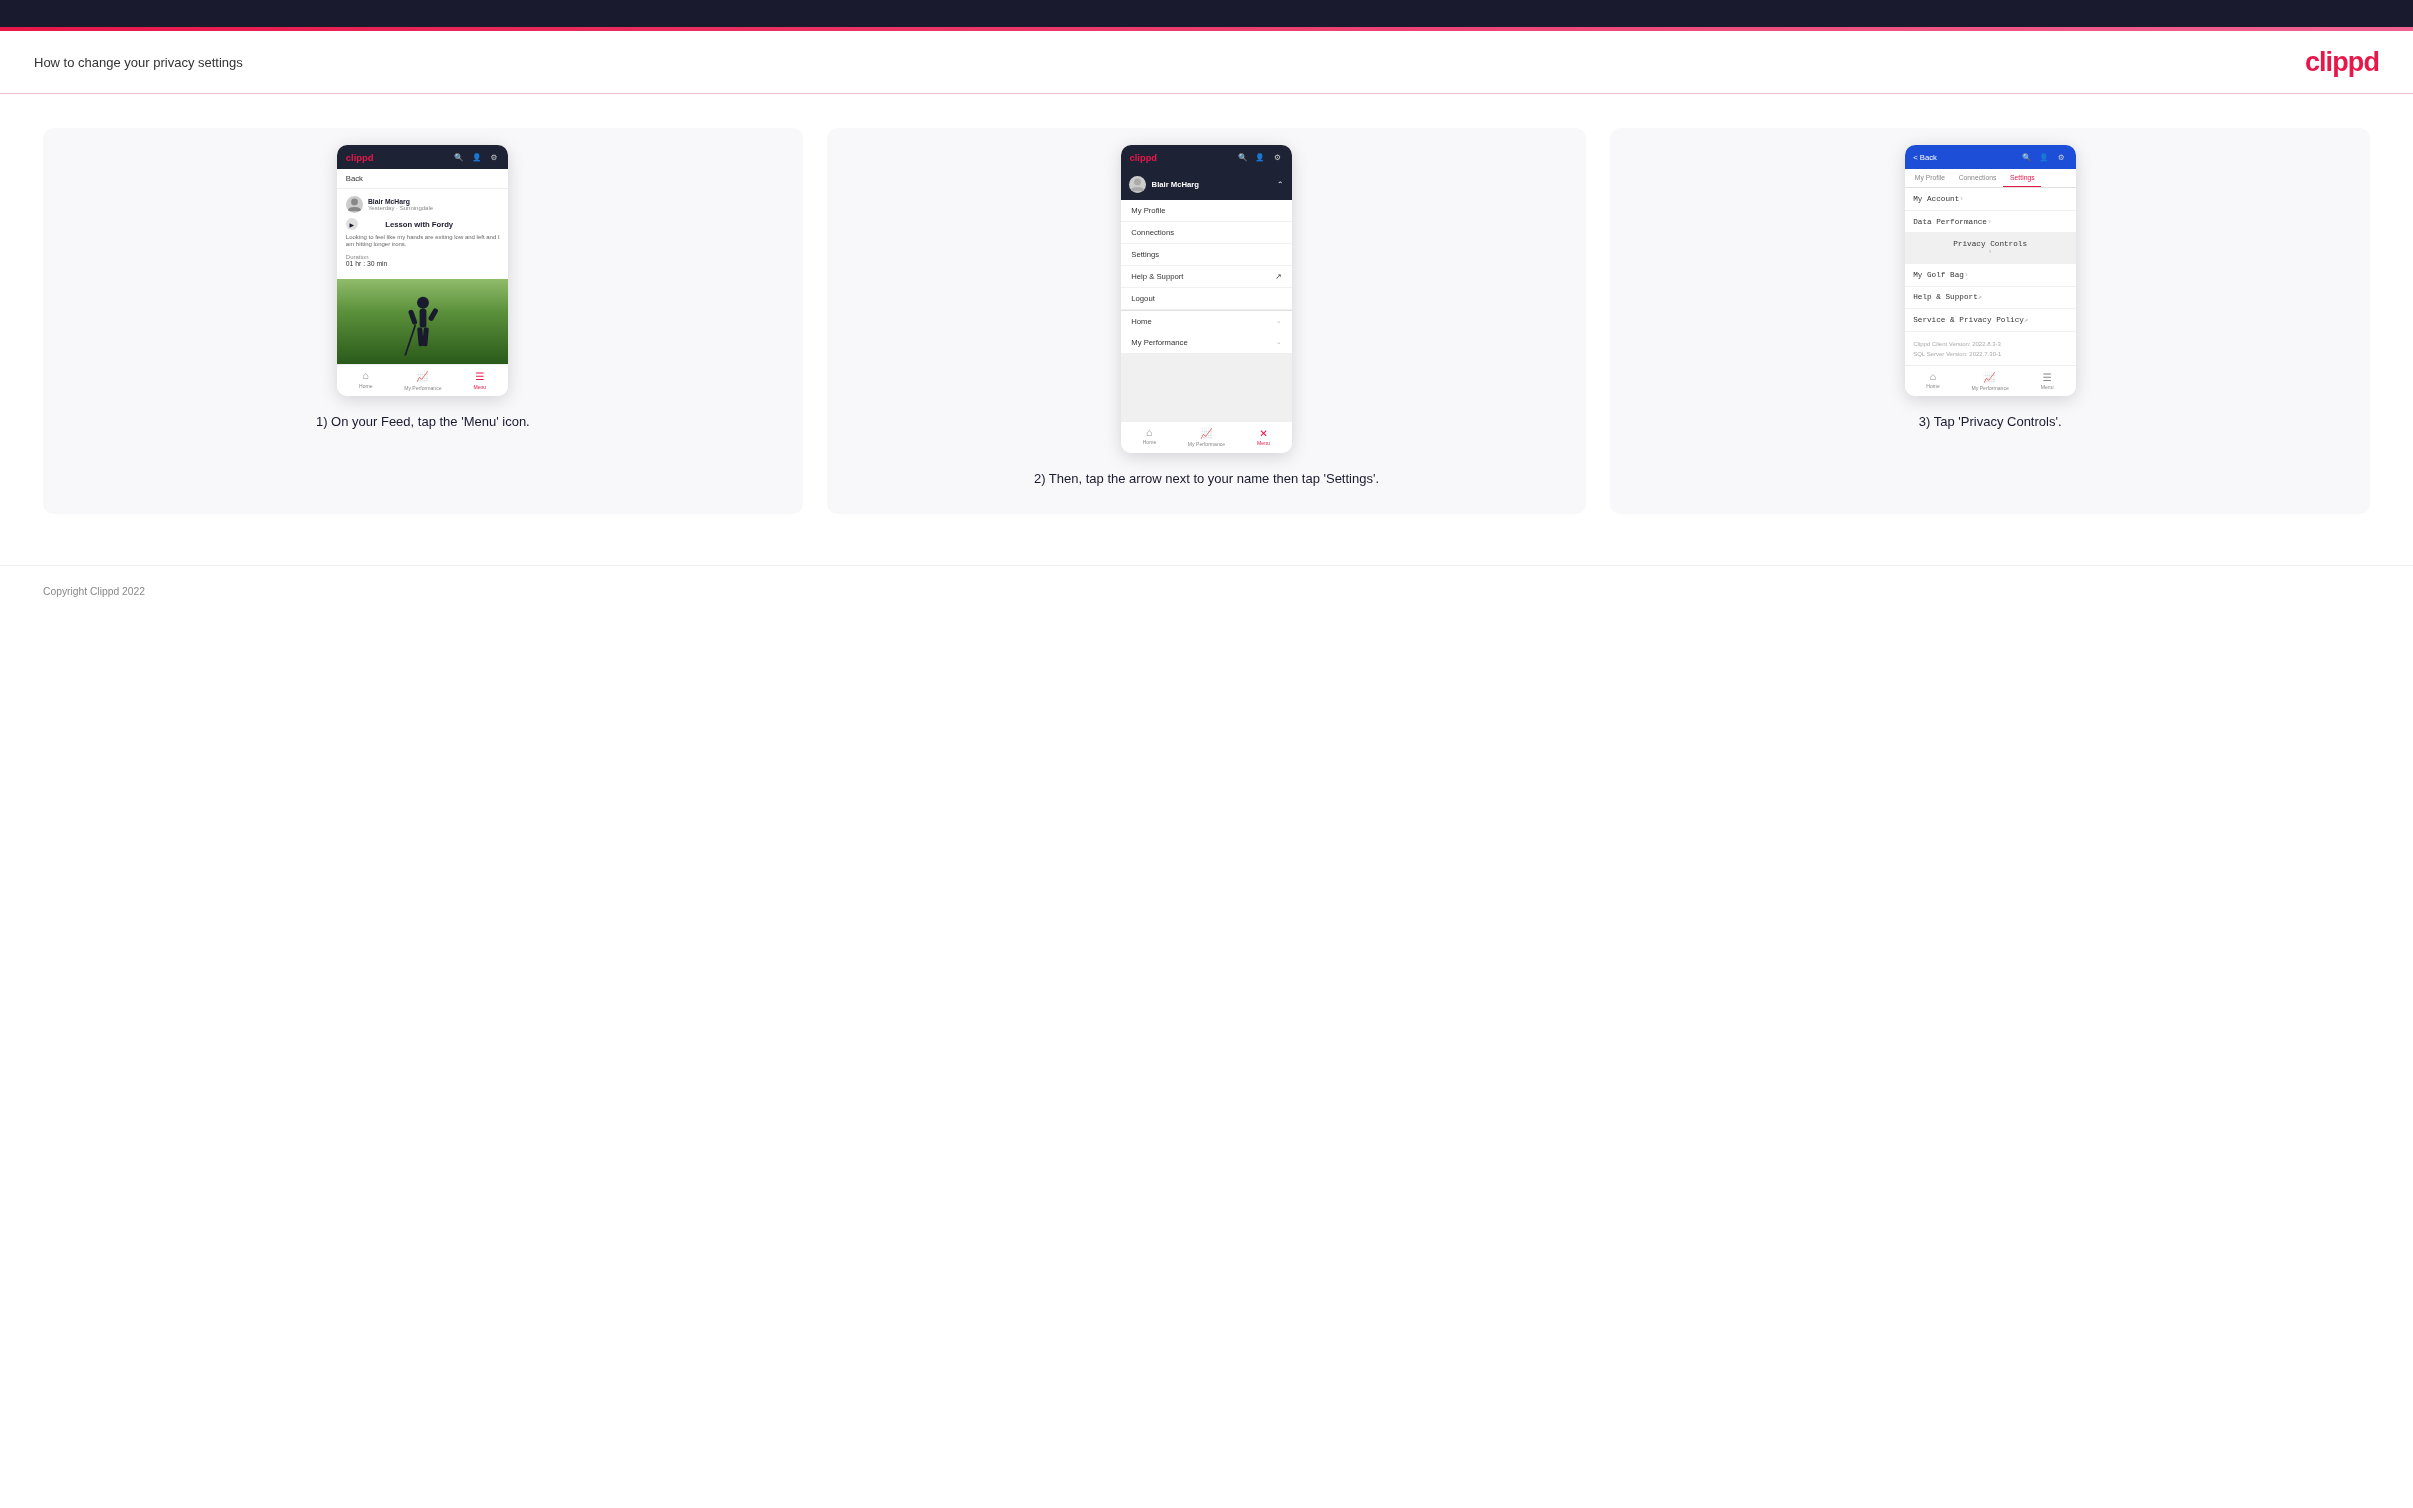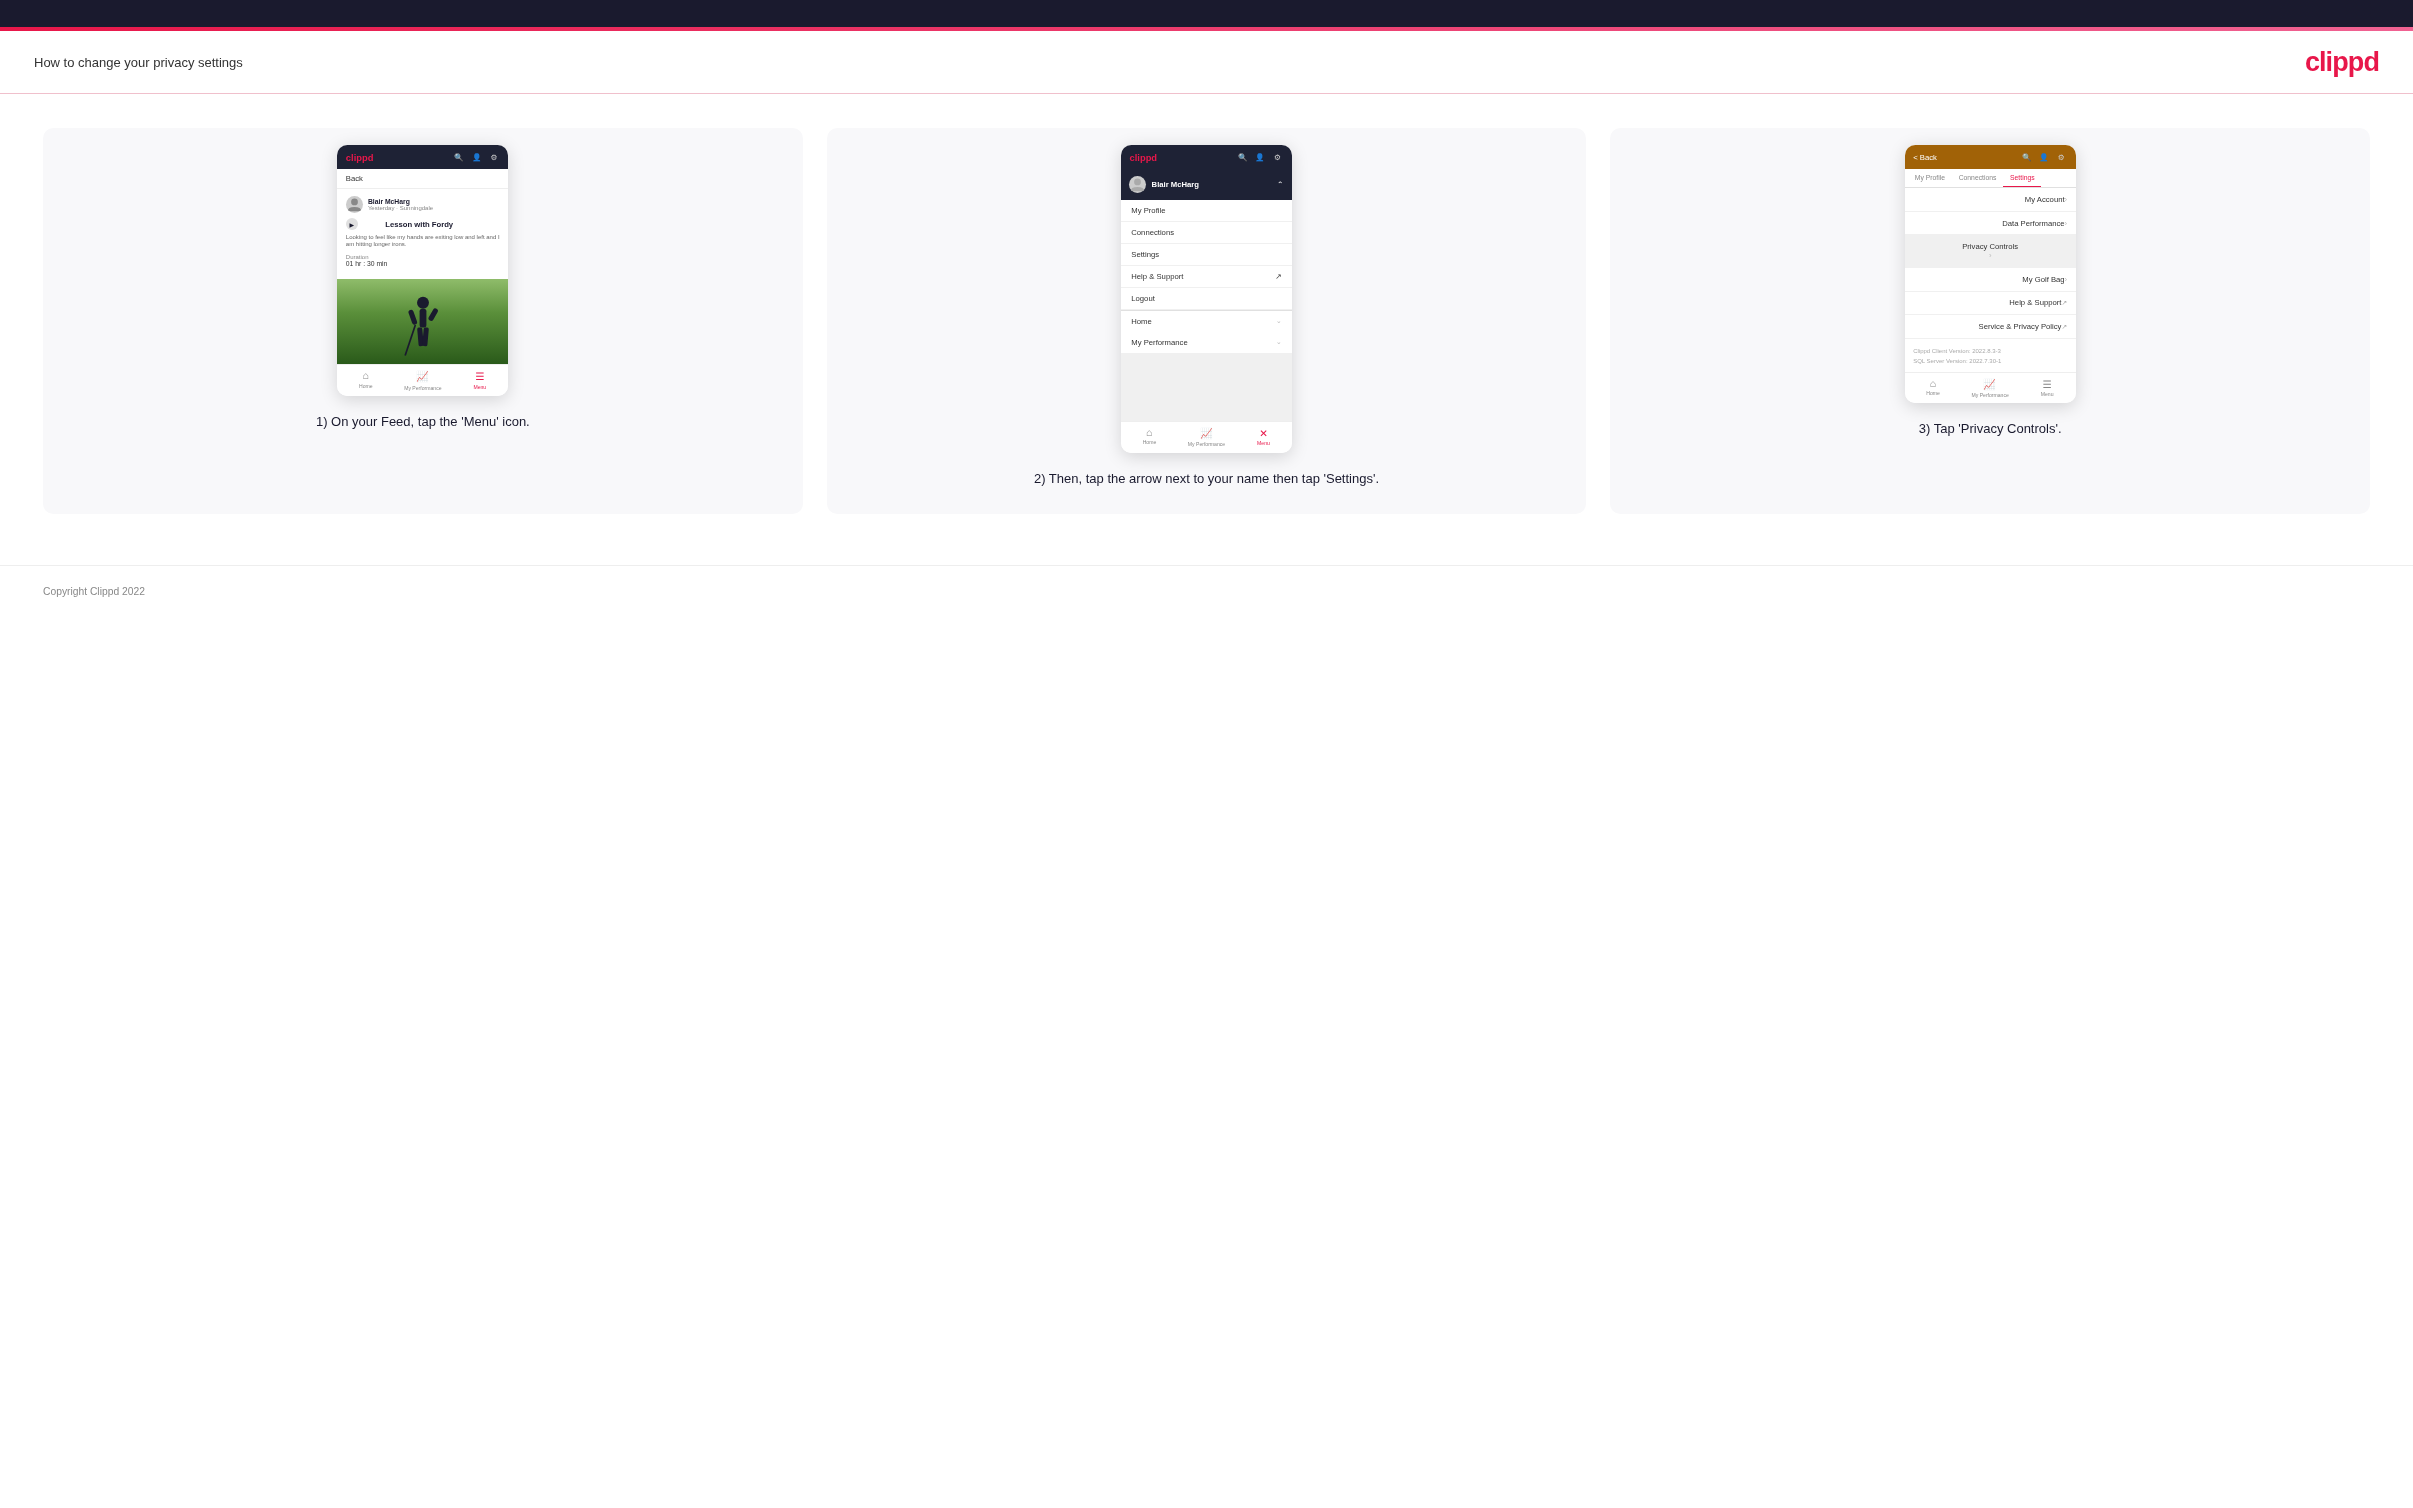--- a/index.html
+++ b/index.html
@@ -284,21 +284,21 @@
       align-items: center;
       justify-content: space-between;
     }
     .chevron {
       font-size: 6.8px;
       color: #bbb;
     }
 
     
     .settings-back {
-      background: #a16207;
+      background: #1d4ed8;
       padding: 6px 8.5px;
       display: flex;
       align-items: center;
       justify-content: space-between;
     }
     .back-btn {
       color: #fff;
       font-size: 7.7px;
       display: flex;
       align-items: center;
@@ -320,22 +320,23 @@
     }
     .settings-list {
       padding: 0;
     }
     .settings-item {
       padding: 6.8px 8.5px;
       font-size: 7.7px;
       color: #333;
       display: flex;
       align-items: center;
-      justify-content: flex-end;
+      justify-content: flex-start;
       border-bottom: 0.9px solid #f0f0f0;
+      font-family: Liberation Mono, monospace;
     }
     .settings-item.highlighted {
       background: #f0f0f0;
       flex-direction: column;
     }
     .settings-item .chevron-right {
       color: #bbb;
       font-size: 7.7px;
     }
     .settings-version {

